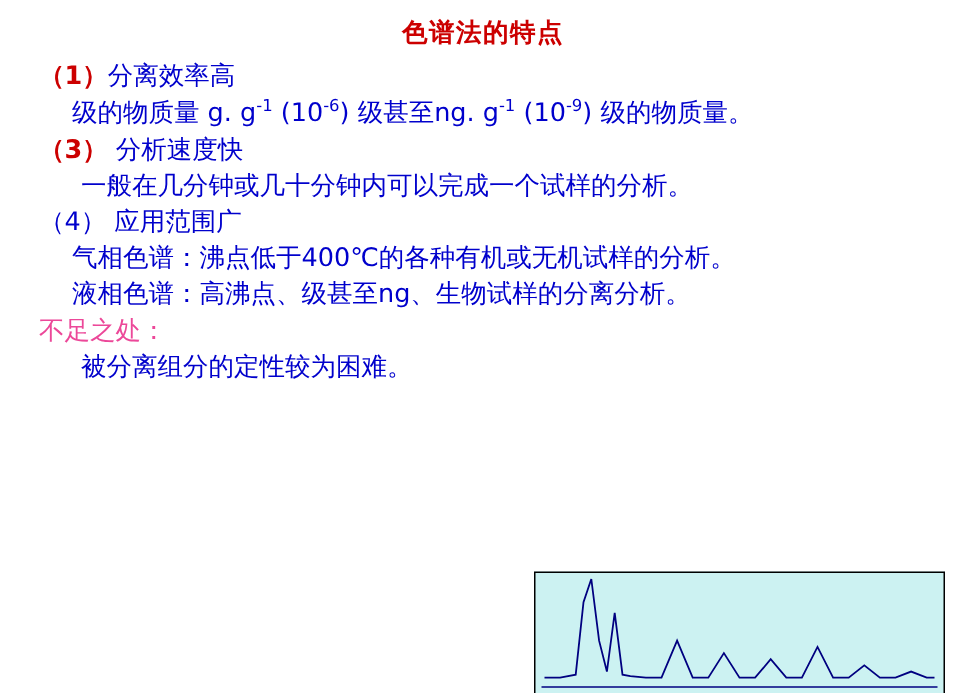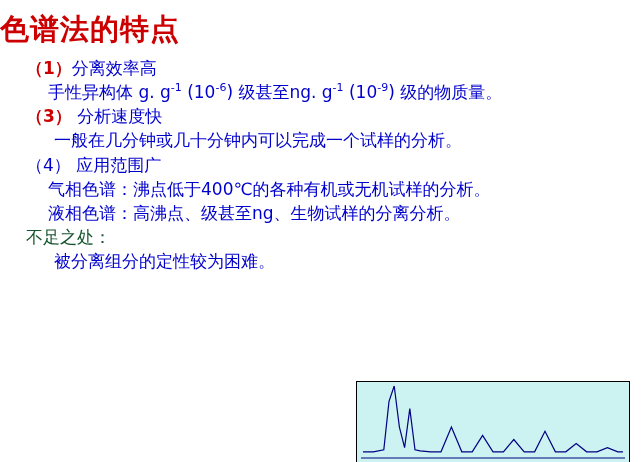--- a/index.html
+++ b/index.html
@@ -13,23 +13,23 @@
     font-family: "DejaVu Sans", "Liberation Sans", sans-serif;
     overflow: hidden;
     position: relative;
   }
   .slide {
     position: relative;
     width: 644px;
     height: 462px;
   }
   .title {
-    text-align: left;
+    text-align: center;
     color: #cc0000;
-    font-size: 29px;
+    font-size: 17px;
     font-weight: bold;
     letter-spacing: 1px;
     margin-top: 10px;
     margin-bottom: 6px;
   }
   .body {
     padding: 0 26px;
     color: #0000cc;
     font-size: 17px;
     line-height: 1.42;
@@ -44,21 +44,21 @@
     margin-left: 28px;
   }
   .lvl2b {
     margin-left: 22px;
   }
   .num-red {
     color: #cc0000;
     font-weight: bold;
   }
   .hl {
-    color: #14532d;
+    color: #ec4899;
     font-size: 17px;
   }
   sup {
     font-size: 11px;
     vertical-align: super;
   }
   .chart-box {
     position: absolute;
     left: 356px;
     top: 371px;
@@ -81,21 +81,21 @@
 
   <div class="body">
 
     <div class="line lvl1">
       <span class="num-red">（1）</span><span>分离效率高</span>
     </div>
 
 
 
     <div class="line lvl2b">
-      <span>手性异构体 g. g</span><sup>-1</sup><span> (10</span><sup>-6</sup><span>) 级甚至ng. g</span><sup>-1</sup><span> (10</span><sup>-9</sup><span>) 级的物质量。</span>
+      <span>级的物质量 g. g</span><sup>-1</sup><span> (10</span><sup>-6</sup><span>) 级甚至ng. g</span><sup>-1</sup><span> (10</span><sup>-9</sup><span>) 级的物质量。</span>
     </div>
 
     <div class="line lvl1">
       <span class="num-red">（3）</span><span>  分析速度快</span>
     </div>
 
     <div class="line lvl2">
       <span>一般在几分钟或几十分钟内可以完成一个试样的分析。</span>
     </div>
 

